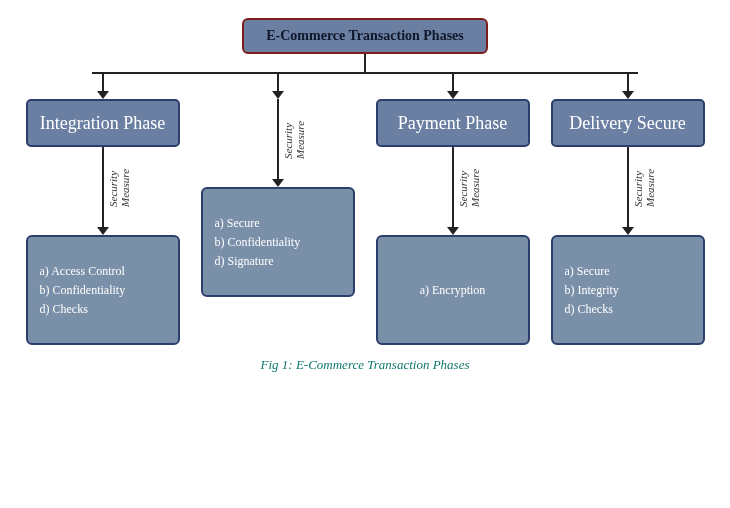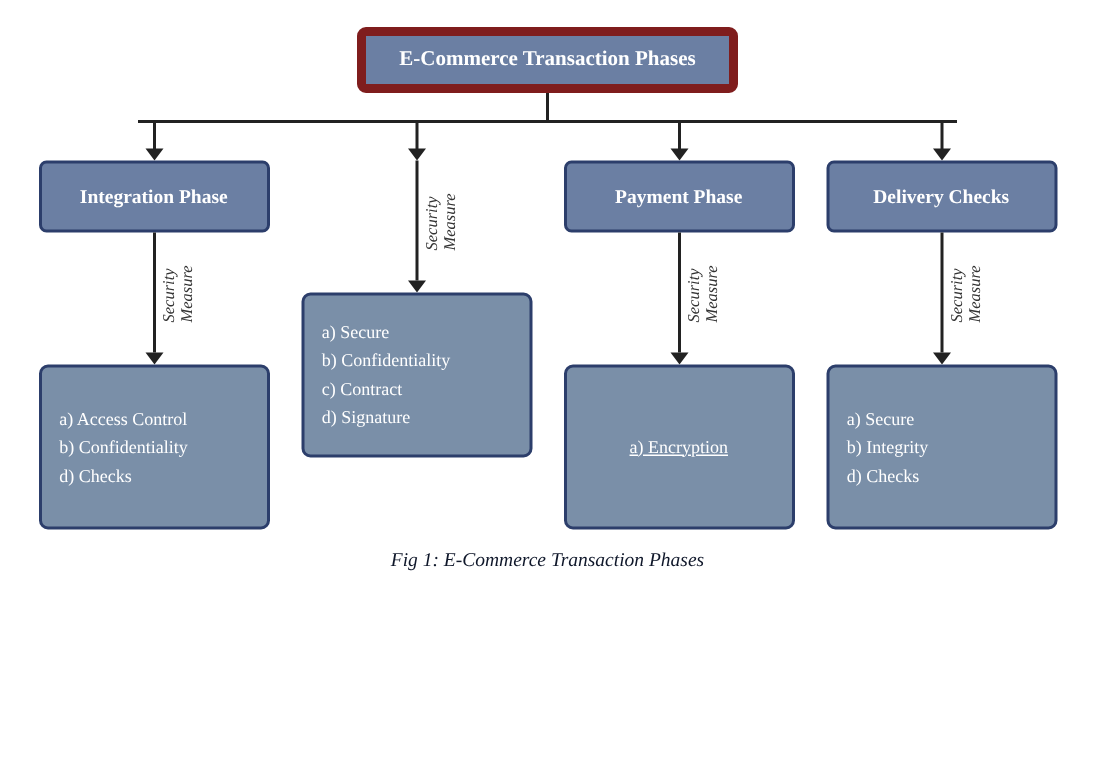--- a/index.html
+++ b/index.html
@@ -19,24 +19,24 @@
       width: 720px;
       padding: 18px 10px 10px 10px;
       display: flex;
       flex-direction: column;
       align-items: center;
     }
 
     
     .root-box {
       background: #6b7fa3;
-      border: 6px solid #7f1d1d;
+      border: 2px solid #7f1d1d;
       border-radius: 6px;
       padding: 8px 22px;
-      color: #ffffff;
+      color: #0f172a;
       font-weight: bold;
       font-size: 14px;
       white-space: nowrap;
     }
 
     .root-line-down {
       width: 2px;
       height: 18px;
       background: #222;
     }
@@ -80,22 +80,22 @@
       margin-top: -1px;
     }
 
     
     .phase-box {
       background: #6b7fa3;
       border: 2px solid #2c3e6b;
       border-radius: 5px;
       padding: 8px 10px;
       color: #fff;
-      font-weight: bold;
-      font-size: 13px;
+      font-weight: normal;
+      font-size: 18px;
       text-align: center;
       width: 100%;
       min-height: 48px;
       display: flex;
       align-items: center;
       justify-content: center;
     }
 
     
     .security-section {
@@ -168,27 +168,26 @@
 
     .detail-box p {
       margin: 2px 0;
       font-size: 12px;
     }
 
     .detail-box.center-single {
       align-items: center;
       justify-content: center;
       text-align: center;
-      text-decoration: underline;
     }
 
     
     .caption {
       font-size: 13px;
-      color: #0f172a;
+      color: #0f766e;
       margin-top: 12px;
       text-align: center;
       font-style: italic;
     }
 
   </style>
 </head>
 <body>
 
 <div class="diagram-container">
@@ -227,21 +226,20 @@
       <div class="security-section">
         <div class="security-connector">
           <div class="v-line-security"></div>
           <div class="security-label">Security<br>Measure</div>
         </div>
         <div class="arrow-down-security"></div>
       </div>
       <div class="detail-box">
         <p>a)  Secure</p>
         <p>b)  Confidentiality</p>
-        <p>c)  Contract</p>
         <p>d)  Signature</p>
       </div>
     </div>
 
     <div class="branch">
       <div class="branch-line-down"></div>
       <div class="arrow-down"></div>
       <div class="phase-box">Payment Phase</div>
       <div class="security-section">
         <div class="security-connector">
@@ -251,21 +249,21 @@
         <div class="arrow-down-security"></div>
       </div>
       <div class="detail-box center-single">
         <p>a) Encryption</p>
       </div>
     </div>
 
     <div class="branch">
       <div class="branch-line-down"></div>
       <div class="arrow-down"></div>
-      <div class="phase-box">Delivery Checks</div>
+      <div class="phase-box">Delivery Secure</div>
       <div class="security-section">
         <div class="security-connector">
           <div class="v-line-security"></div>
           <div class="security-label">Security<br>Measure</div>
         </div>
         <div class="arrow-down-security"></div>
       </div>
       <div class="detail-box">
         <p>a) Secure</p>
         <p>b) Integrity</p>

